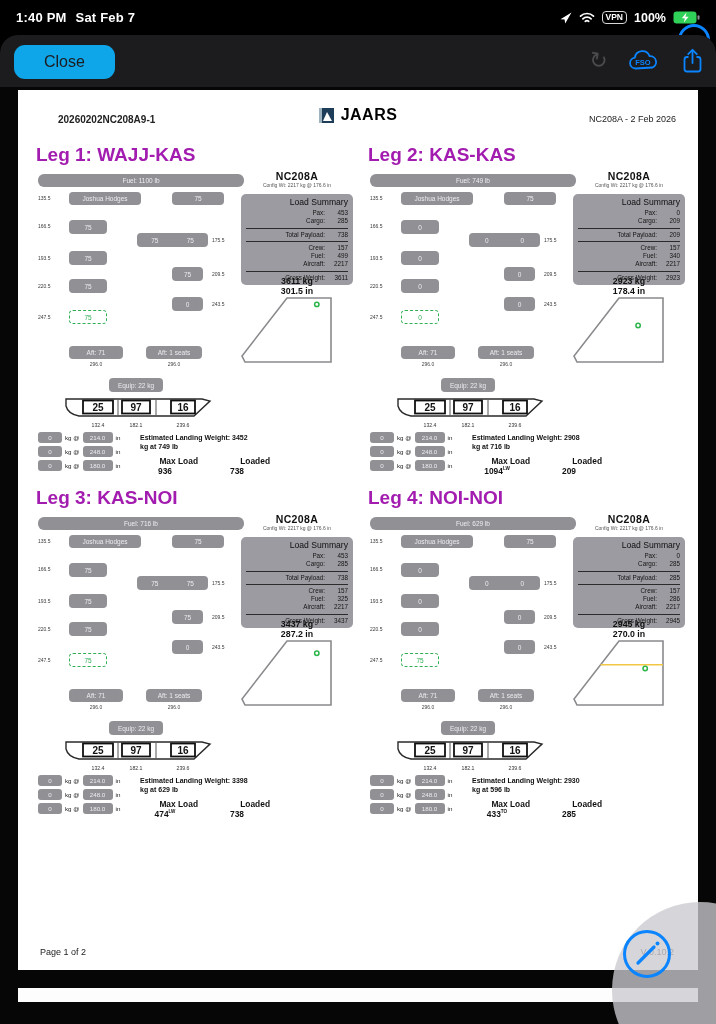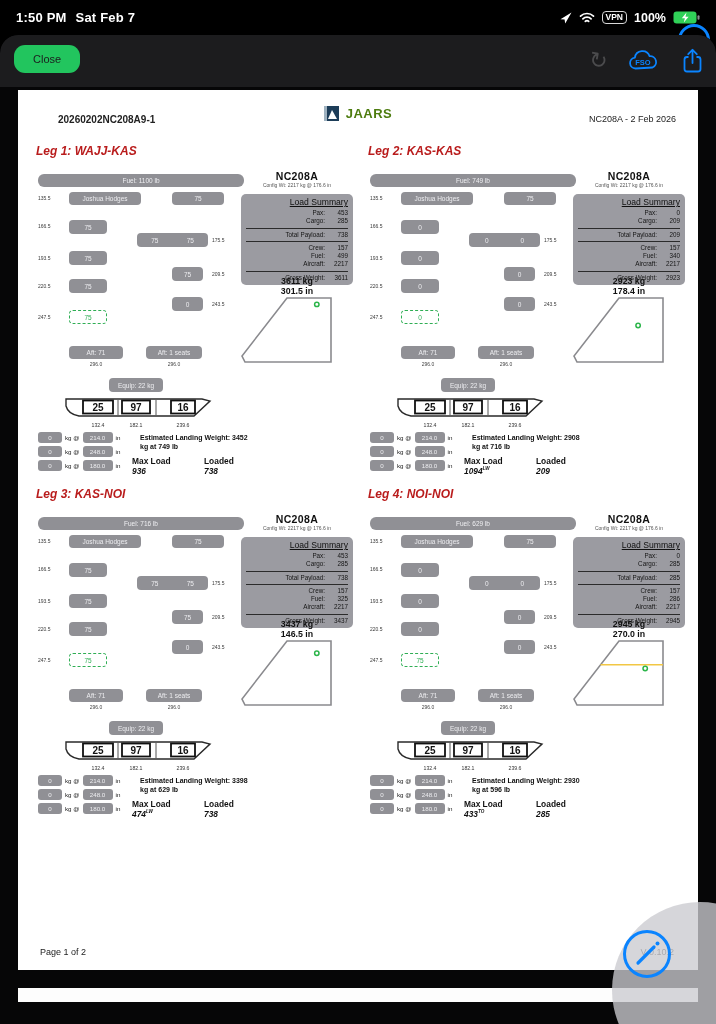--- a/index.html
+++ b/index.html
@@ -6,74 +6,74 @@
   body{width:716px;height:1024px;position:relative;overflow:hidden;font-family:"Liberation Sans",sans-serif;-webkit-font-smoothing:antialiased;}
   
   .statusbar{position:absolute;top:0;left:0;width:716px;height:35px;display:flex;justify-content:space-between;align-items:center;padding:0 16px;box-sizing:border-box;color:#fff;z-index:1;}
   .sb-left{display:flex;gap:9px;font-size:13px;font-weight:600;letter-spacing:.2px;}
   .sb-right{display:flex;align-items:center;gap:7px;font-size:12.5px;font-weight:600;}
   .vpn{border:1px solid #d8d8d8;border-radius:4px;font-size:8.5px;font-weight:700;padding:1px 3px;line-height:1;}
   .blue-arc{position:absolute;left:678px;top:24px;width:26px;height:26px;border:3px solid #0a84ff;border-radius:50%;z-index:2;}
   
   .window{position:absolute;top:35px;left:0;width:716px;height:989px;background:#060607;border-radius:18px 18px 0 0;z-index:3;overflow:hidden;}
   .toolbar{position:absolute;top:0;left:0;width:100%;height:52px;background:#1c1c1e;border-radius:18px 18px 0 0;}
-  .close-btn{position:absolute;left:14px;top:10px;background:#22c55e;color:#1c1c1e;font-size:11px;font-weight:500;padding:8px 19px;border-radius:11px;border:none;}
+  .close-btn{position:absolute;left:14px;top:10px;background:#0ea5e9;color:#1c1c1e;font-size:16px;font-weight:500;padding:8px 30px;border-radius:11px;border:none;}
   .tb-icons{position:absolute;right:12px;top:0;height:52px;display:flex;align-items:center;gap:20px;}
   .refresh{color:#4b4b4d;font-size:22px;line-height:1;transform:rotate(10deg);}
   
   .page{position:absolute;left:18px;top:55px;width:680px;height:880px;background:#fff;color:#111;}
   .docnum{position:absolute;left:40px;top:24px;font-size:10px;color:#222;font-weight:bold;}
   .hdr-right{position:absolute;right:22px;top:24px;font-size:9px;color:#222;}
   .title-wrap{position:absolute;left:0;top:16px;width:100%;display:flex;justify-content:center;align-items:center;gap:7px;}
   .jaars-mark{width:15px;height:15px;background:#1d3d59;display:inline-flex;align-items:flex-end;justify-content:center;border-left:3px solid #9fb2c0;box-sizing:border-box;}
   .jaars-sail{width:0;height:0;border-left:4px solid transparent;border-right:5px solid transparent;border-bottom:9px solid #fff;margin-bottom:2px;}
-  .jaars-text{color:#4d7c0f;font-size:13px;font-weight:800;letter-spacing:.5px;}
+  .jaars-text{color:#000000;font-size:16px;font-weight:800;letter-spacing:.5px;}
   .doc-title{font-size:17.5px;font-weight:800;color:#0b0b0b;}
   
   .leg{position:absolute;width:322px;height:336px;}
-  .leg-title{position:absolute;left:0;top:0;font-size:12px;font-weight:800;color:#b91c1c;font-style:italic;}
+  .leg-title{position:absolute;left:0;top:0;font-size:19px;font-weight:800;color:#a21caf;}
   .fuelbar{position:absolute;left:2px;top:30px;width:206px;height:13px;background:#909095;border-radius:6px;color:#efeff2;font-size:6.5px;display:flex;align-items:center;justify-content:center;}
   .acname{position:absolute;left:205px;top:26px;width:112px;text-align:center;font-size:10.5px;font-weight:800;letter-spacing:.4px;color:#111;}
   .acconfig{position:absolute;left:205px;top:38px;width:112px;text-align:center;font-size:5px;color:#555;}
   .summary{position:absolute;left:205px;top:50px;width:112px;box-sizing:border-box;background:#9b9ba1;border-radius:5px;padding:3px 5px 3px 5px;font-size:6.3px;color:#151515;}
-  .s-title{font-size:8.6px;text-align:right;margin-bottom:2px;color:#101010;text-decoration:underline;}
+  .s-title{font-size:8.6px;text-align:right;margin-bottom:2px;color:#101010;}
   .srow{display:flex;justify-content:flex-end;gap:3px;line-height:1.32;}
   .srow .v{min-width:20px;text-align:right;}
   .ssep{border-top:1px solid #2b2b2b;margin:2px 0;}
   .cgw{position:absolute;left:205px;top:132px;width:112px;text-align:center;font-size:8.8px;font-weight:800;}
   .cga{position:absolute;left:205px;top:142px;width:112px;text-align:center;font-size:8.8px;font-weight:800;}
   .envsvg{position:absolute;left:204px;top:153px;}
   .stlabel{position:absolute;font-size:5px;color:#3a3a3a;}
   .gbox{position:absolute;background:#909095;border-radius:4px;color:#ededf0;font-size:6.5px;display:flex;align-items:center;justify-content:center;}
   .dashedbox{background:transparent;border:1px dashed #2fae54;color:#2fae54;box-sizing:border-box;}
   .dbl span{flex:1;text-align:center;}
   .armsub{position:absolute;font-size:5px;color:#444;text-align:center;}
   .podsvg{position:absolute;left:27px;top:252px;}
   .podlbl{position:absolute;top:278px;font-size:5.2px;color:#333;transform:translateX(-50%);}
   .xrow{position:absolute;left:2px;font-size:6.2px;color:#222;display:flex;align-items:center;gap:3px;}
   .ib{display:inline-flex;height:11px;background:#909095;border-radius:3px;color:#ededf0;align-items:center;justify-content:center;font-size:6.2px;}
   .elw{position:absolute;left:104px;top:289px;width:122px;font-size:7px;font-weight:700;line-height:1.35;color:#111;}
-  .mcol-lbl{position:absolute;top:312px;width:66px;text-align:left;font-size:8.4px;font-weight:800;}
-  .mcol-val{position:absolute;top:322px;width:66px;text-align:left;font-size:8.4px;font-weight:800;font-style:italic;}
+  .mcol-lbl{position:absolute;top:312px;width:66px;text-align:right;font-size:8.4px;font-weight:800;}
+  .mcol-val{position:absolute;top:322px;width:66px;text-align:center;font-size:8.4px;font-weight:800;}
   .mcol-val sup{font-size:4.6px;}
   
   .certbox{position:absolute;left:20px;top:741px;width:638px;height:18px;border:2px solid #131313;font-size:9px;display:flex;align-items:center;padding-left:4px;background:#fff;}
   .pagenum{position:absolute;left:22px;top:857px;font-size:9px;color:#222;}
   .version{position:absolute;right:24px;top:857px;font-size:9px;color:#333;}
   
   .next-page{position:absolute;left:18px;top:953px;width:680px;height:14px;background:#fdfdfd;}
   .fan{position:absolute;left:612px;top:867px;width:176px;height:176px;border-radius:50%;background:rgba(203,203,208,0.78);}
   .edit-btn{position:absolute;left:623px;top:895px;width:48px;height:48px;border-radius:50%;border:3.5px solid #0a84ff;box-sizing:border-box;display:flex;align-items:center;justify-content:center;background:transparent;}
 </style>
 </head>
 <body>
 
 <div class="statusbar">
   <div class="sb-left">
-    <span>1:50 PM</span>
+    <span>1:40 PM</span>
     <span>Sat Feb 7</span>
   </div>
   <div class="sb-right">
     <svg width="12" height="12" viewBox="0 0 12 12">
         <polygon points="0.5,7.2 11.5,0.5 5.2,11.5 4.6,7.6" fill="#fff"></polygon>
       </svg>
     <svg width="16" height="12" viewBox="0 0 16 12" fill="none" stroke="#fff" stroke-width="1.7" stroke-linecap="round">
       <path d="M1.5,4.2 a9.2,9.2 0 0 1 13,0"></path>
         <path d="M3.9,6.9 a5.8,5.8 0 0 1 8.2,0"></path>
         <path d="M6.3,9.4 a2.4,2.4 0 0 1 3.4,0"></path>
@@ -411,21 +411,21 @@
               <span class="v">2217</span>
             </div>
       <div class="ssep"></div>
       <div class="srow">
               <span>Gross Weight:</span>
               <span class="v">3437</span>
             </div>
     </div>
 
     <div class="cgw">3437 kg</div>
-    <div class="cga">146.5 in</div>
+    <div class="cga">287.2 in</div>
 
     <svg class="envsvg" width="92" height="66" viewBox="0 0 92 66">
       <polygon points="47,1 91,1 91,65 5,65 2,59" fill="#fff" stroke="#8a8a8e" stroke-width="1.6"></polygon>
       <line x1="0" y1="0" x2="0" y2="0" stroke="#f2c744" stroke-width="1.4" style="display: none;"></line>
       <circle cx="76.8" cy="13.2" r="2.2" fill="#fff" stroke="#2bb54a" stroke-width="1.5"></circle>
     </svg>
 
     <div class="stlabel" style="left:2px;top:51px">135.5</div>
     <div class="stlabel" style="left:2px;top:79px">166.5</div>
     <div class="stlabel" style="left:2px;top:111px">193.5</div>

